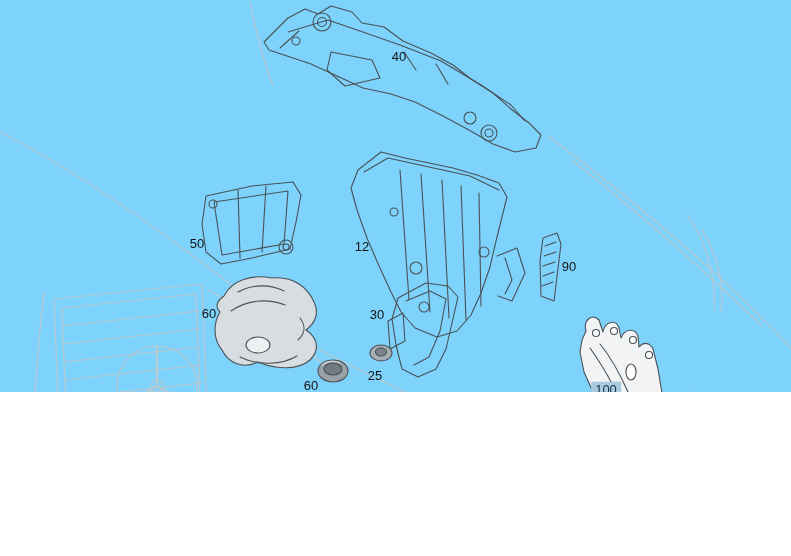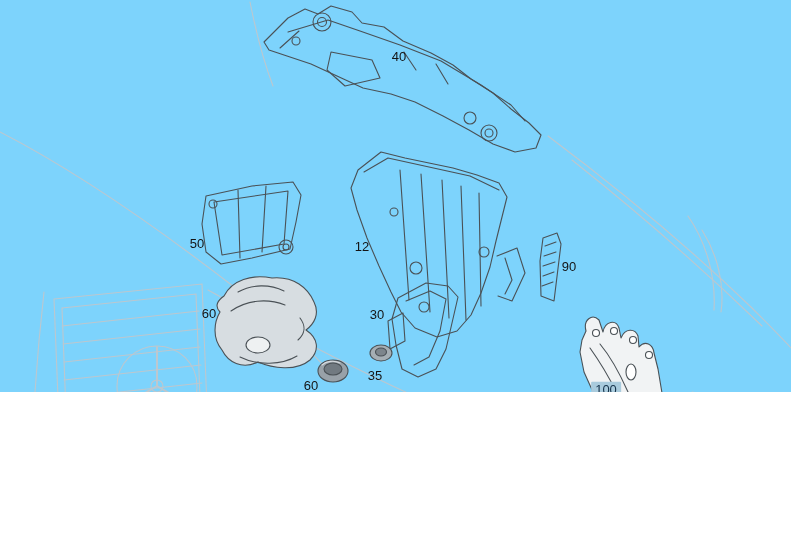--- a/index.html
+++ b/index.html
@@ -145,16 +145,16 @@
     </g>
   </svg>
 
   <div class="part-label" style="left:399px;top:57px">40</div>
   <div class="part-label" style="left:197px;top:244px">50</div>
   <div class="part-label" style="left:362px;top:247px">12</div>
   <div class="part-label" style="left:569px;top:267px">90</div>
   <div class="part-label" style="left:209px;top:314px">60</div>
   <div class="part-label" style="left:377px;top:315px">30</div>
   <div class="part-label" style="left:311px;top:386px">60</div>
-  <div class="part-label" style="left:375px;top:376px">35</div>
+  <div class="part-label" style="left:375px;top:376px">25</div>
   <div class="part-label highlight" style="left: 606px; top: 390px; background-color: rgb(169, 203, 221);">100</div>
 
 </div>
 
 </body></html>

